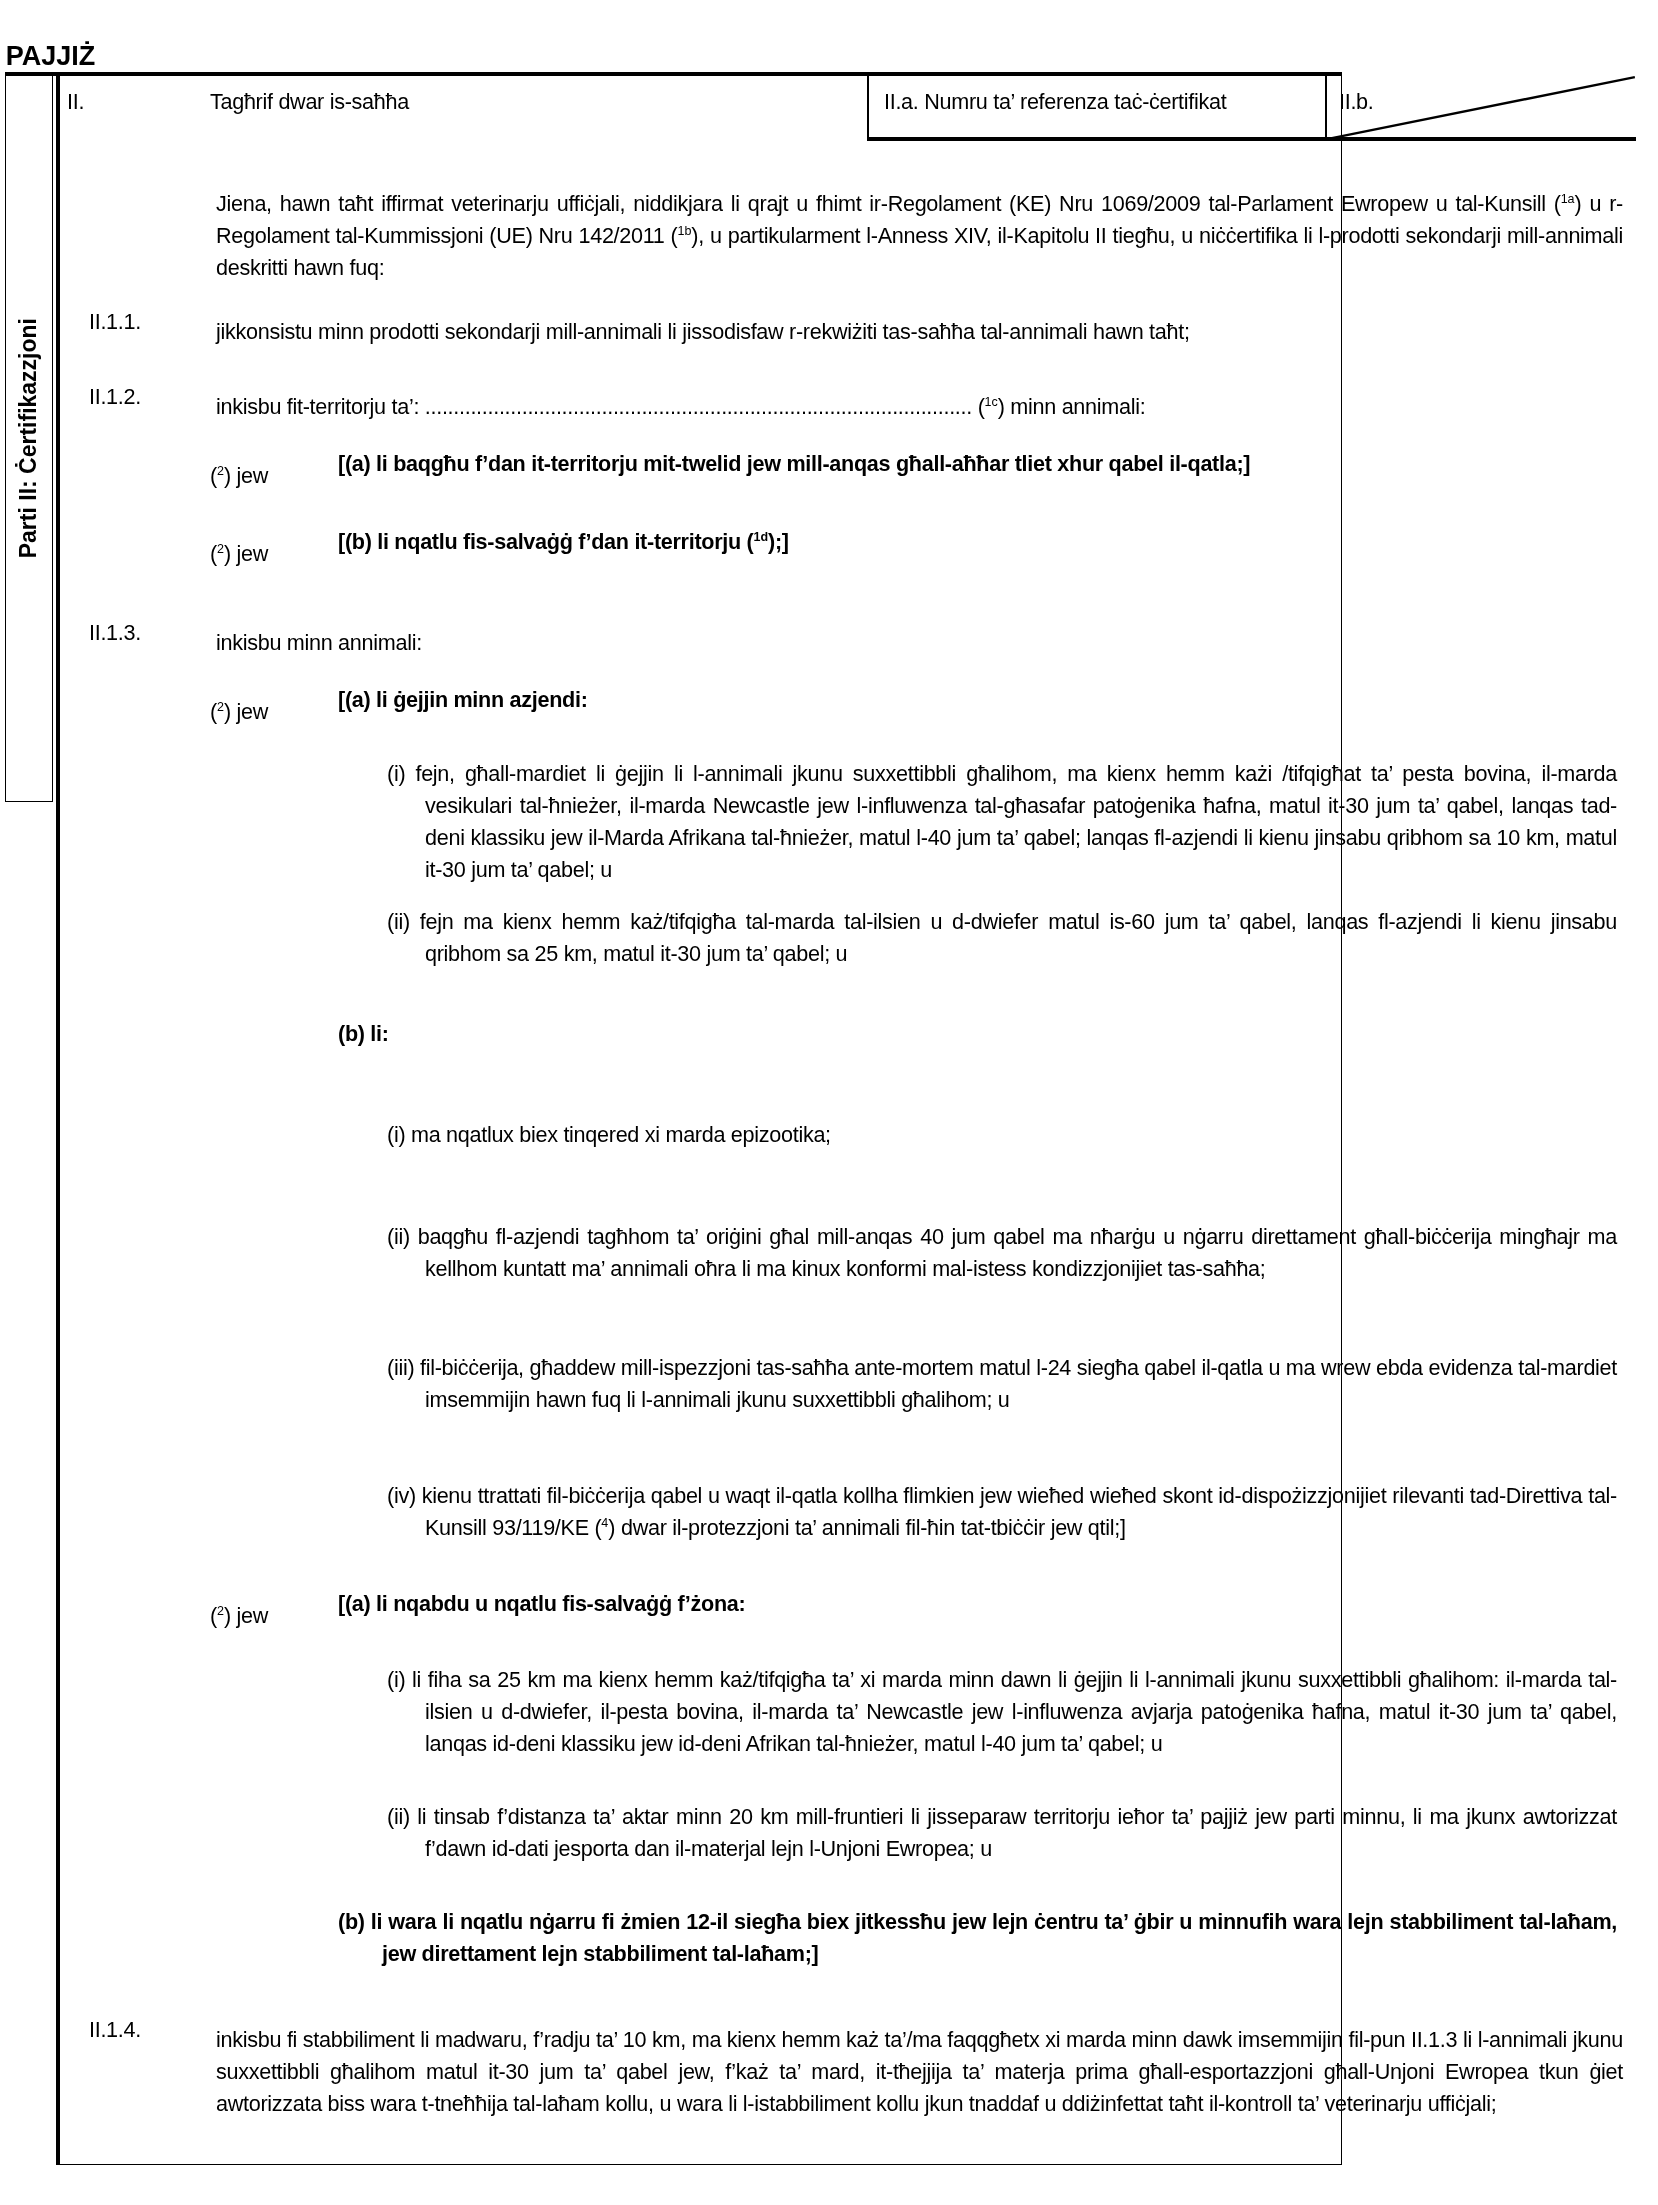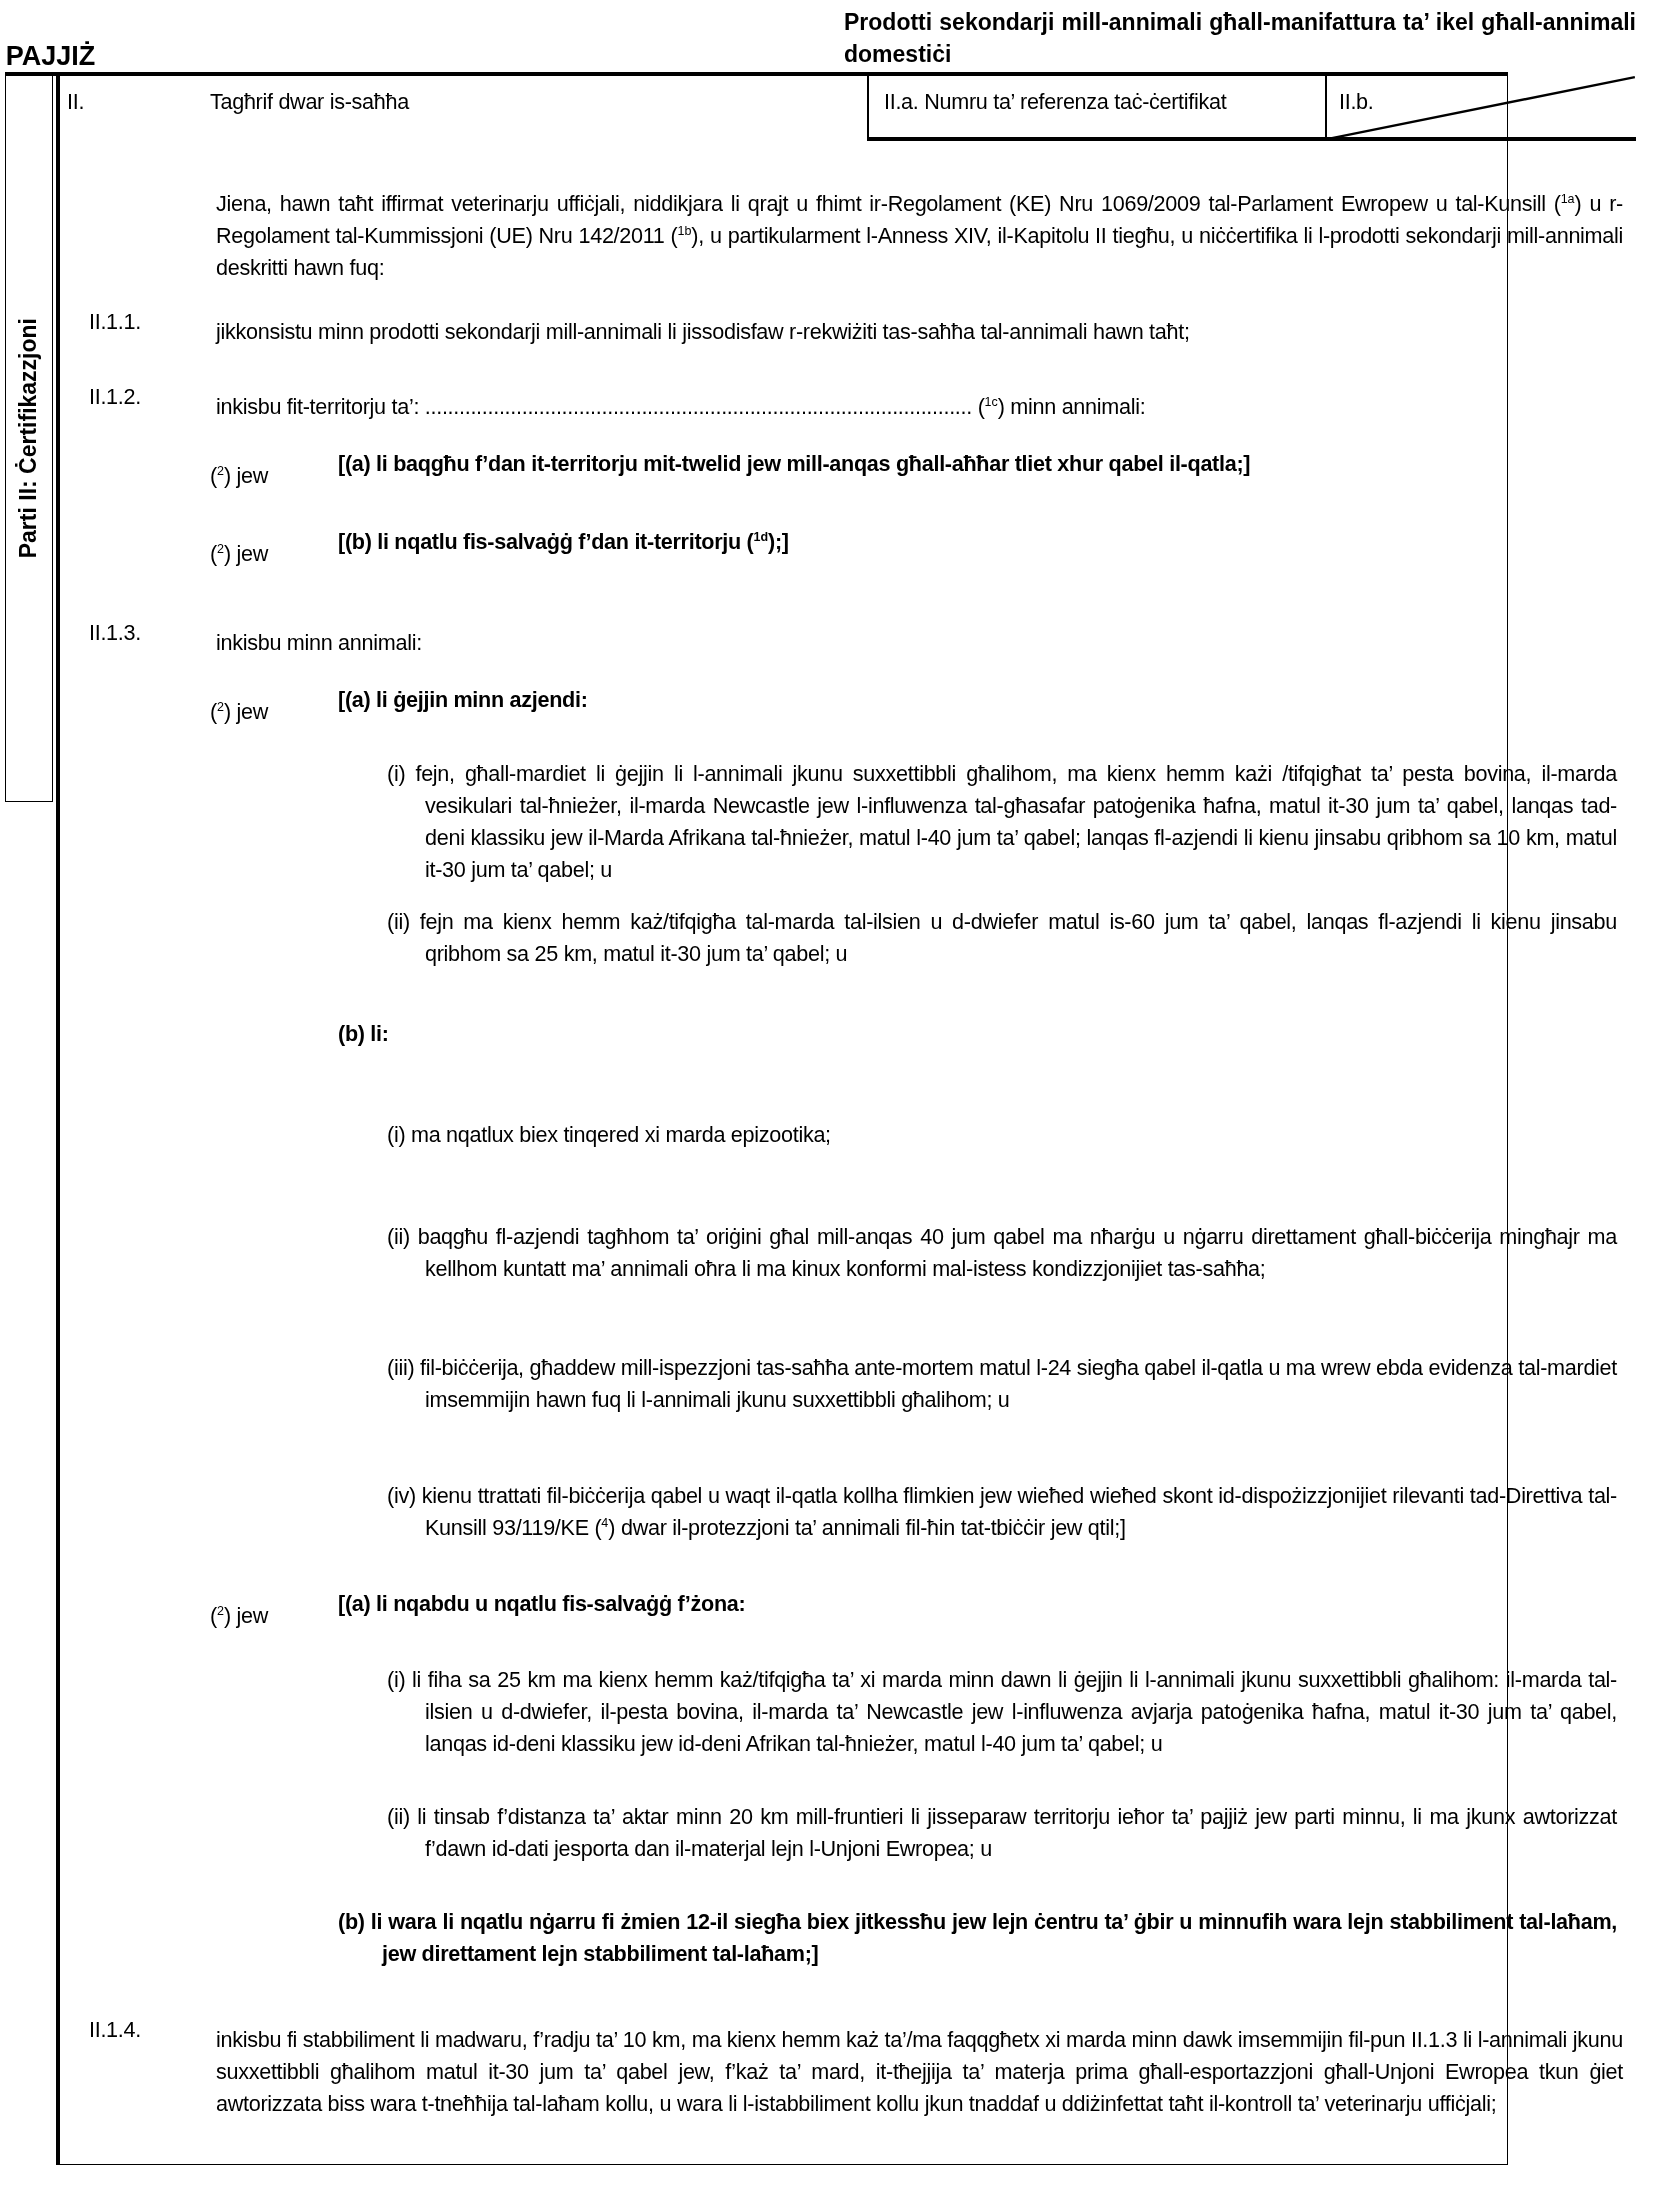--- a/index.html
+++ b/index.html
@@ -20,21 +20,21 @@
   .sidebar-box{
     position:absolute;left:4.7px;top:76px;width:48px;height:726px;box-sizing:border-box;
     border-left:1.8px solid #000;border-right:1.8px solid #000;border-bottom:1.8px solid #000;
     display:flex;align-items:center;justify-content:center;
   }
   .sidebar-text{
     writing-mode:vertical-rl;transform:rotate(180deg);
     font-weight:bold;font-size:23px;letter-spacing:0;line-height:1;white-space:nowrap;
   }
   .main-table{
-    position:absolute;left:56px;top:72px;width:1452px;height:2093px;box-sizing:border-box;
+    position:absolute;left:56px;top:72px;width:1286px;height:2093px;box-sizing:border-box;
     border-top:4.1px solid #000;border-left:4.1px solid #000;
     border-right:1.8px solid #000;border-bottom:1.8px solid #000;
   }
   .vline{position:absolute;width:1.8px;background:#000;}
   .hline-thick{position:absolute;height:4.1px;background:#000;}
   .hdr-text{position:absolute;top:10px;white-space:nowrap;}
   .bold{font-weight:normal;}
   .diag{position:absolute;left:1267px;top:0;width:309px;height:64px;}
   .row{position:absolute;left:0;width:100%;}
   .lbl{position:absolute;left:7px;top:12px;white-space:nowrap;margin-left:22px;}
@@ -45,21 +45,20 @@
   .c-rm{left:327px;width:1230px;box-sizing:border-box;padding-left:38px;text-indent:-38px;}
   sup{font-size:0.58em;vertical-align:super;line-height:0;letter-spacing:0;}
 </style>
 </head>
 <body>
 
 <div class="page">
 
   <div class="country-label">PAJJIŻ</div>
 
-  <div class="doc-title">Prodotti sekondarji mill-annimali għall-manifattura ta’ ikel għall-annimali domestiċi</div>
 
   <div class="top-rule"></div>
 
   <div class="sidebar-box">
     <div class="sidebar-text">Parti II: Ċertifikazzjoni</div>
   </div>
 
   <div class="main-table">
 
     <span class="hdr-text" style="left:7px">II.</span>

